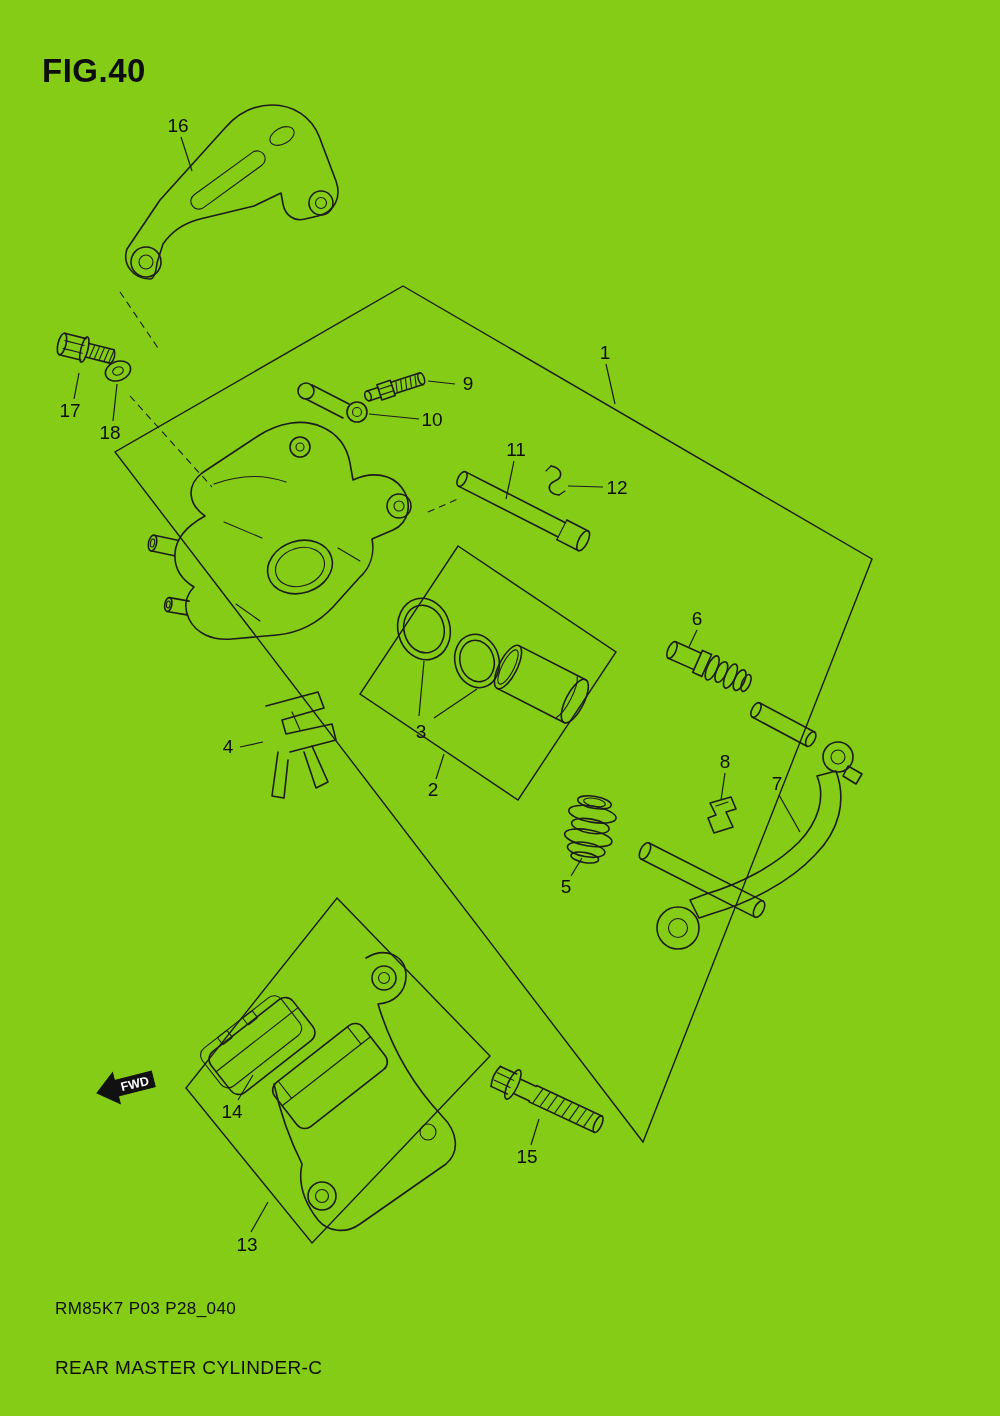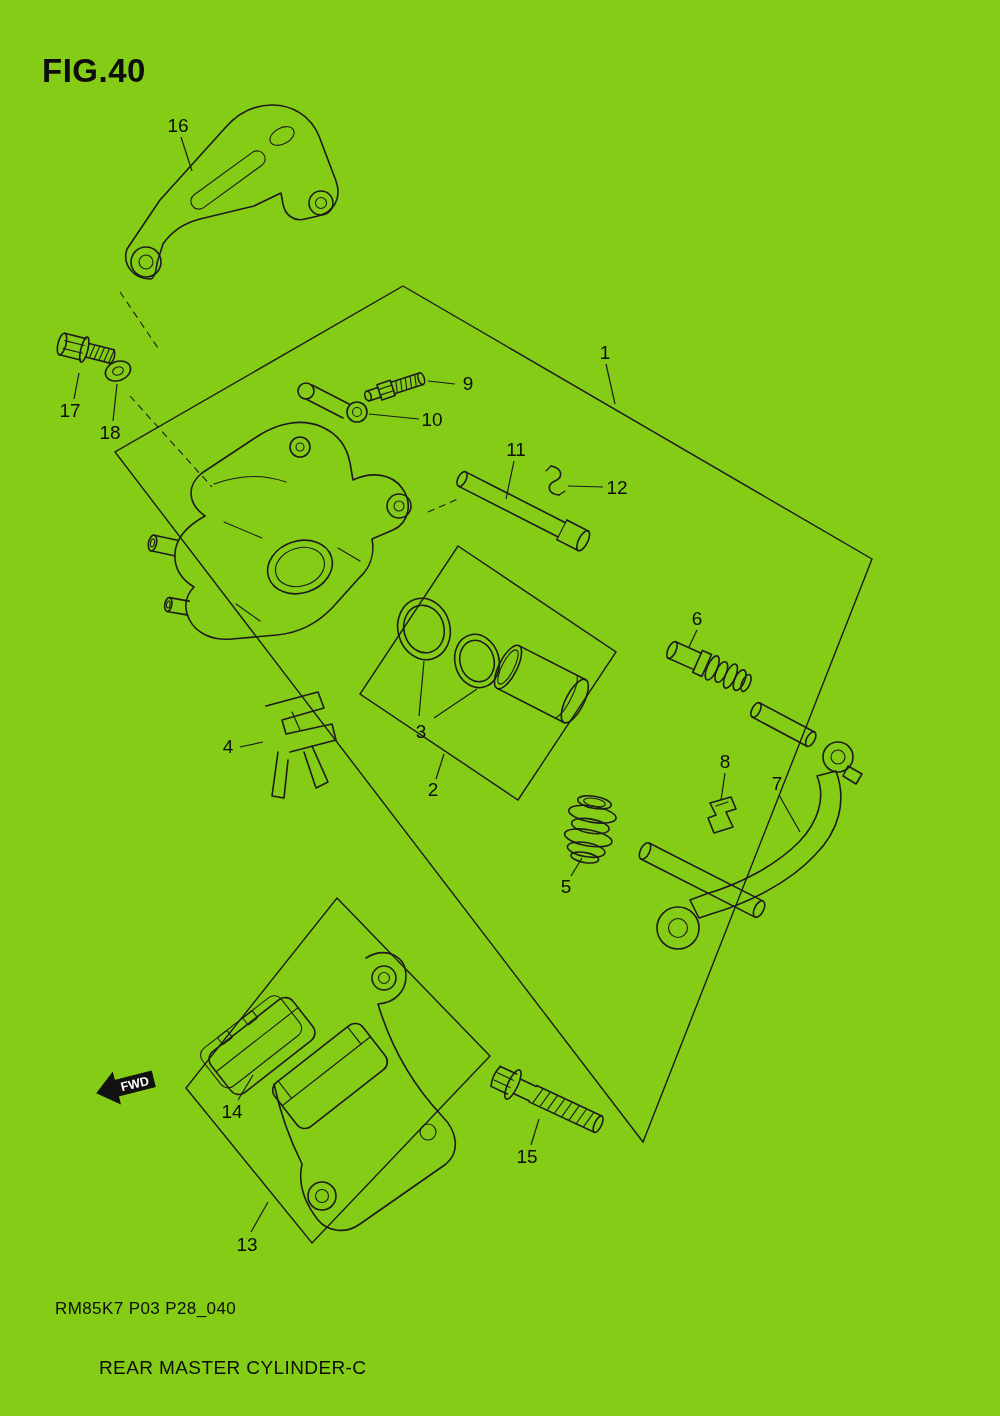--- a/index.html
+++ b/index.html
@@ -11,21 +11,21 @@
   .fig-title{
     position:absolute;left:42px;top:52px;
     font-size:33px;font-weight:bold;letter-spacing:.5px;color:#0d0d0d;
   }
   .footer-code{
     position:absolute;left:55px;top:1299px;
     font-size:17px;letter-spacing:.4px;color:#0d0d0d;text-align:center;
   }
   .footer-name{
     position:absolute;left:55px;top:1357px;
-    font-size:19px;letter-spacing:.4px;color:#0d0d0d;margin-left:44px;
+    font-size:19px;letter-spacing:.4px;color:#0d0d0d;
   }
   svg{position:absolute;left:0;top:0;}
   svg *{vector-effect:none;}
   .ln{stroke:#1c1c1c;stroke-width:1.6;fill:none;stroke-linecap:round;stroke-linejoin:round;}
   .thin{stroke-width:1.1;}
   .bound{stroke:#1c1c1c;stroke-width:1.4;fill:none;stroke-linejoin:miter;}
   .leader{stroke:#1c1c1c;stroke-width:1.2;fill:none;}
   .dash{stroke:#1c1c1c;stroke-width:1.1;fill:none;stroke-dasharray:7 5;}
   .plabel{font-family:"Liberation Sans",sans-serif;font-size:19px;fill:#0d0d0d;}
   .fwdtxt{font-family:"Liberation Sans",sans-serif;font-size:12.5px;font-weight:bold;fill:#ffffff;}

